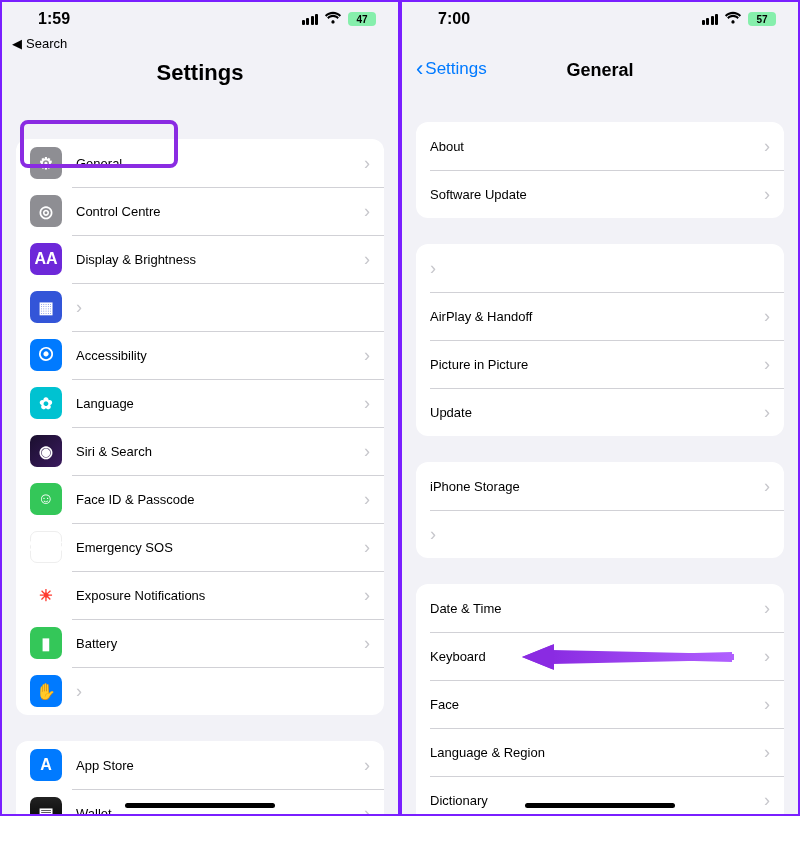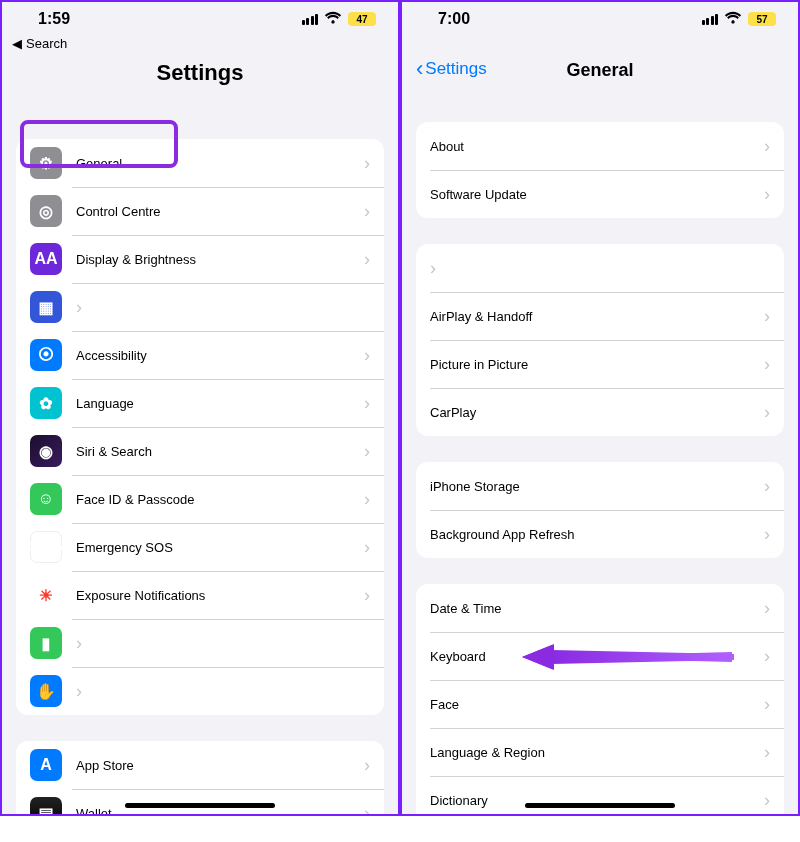--- a/index.html
+++ b/index.html
@@ -26,21 +26,21 @@
     padding: 0 22px 0 36px;
     font-weight: 600;
     font-size: 16px;
   }
   .status-right { display: flex; align-items: center; gap: 6px; }
   .battery {
     display: inline-flex; align-items: center; gap: 2px;
   }
   .battery-body {
     width: 28px; height: 14px; border-radius: 4px;
-    background: #fde047; display:flex; align-items:center; justify-content:center;
+    background: #86efac; display:flex; align-items:center; justify-content:center;
     font-size: 10px; font-weight:700; color:#000;
   }
   .breadcrumb {
     display: flex; align-items: center; gap: 4px;
     padding: 0 10px 4px 10px;
     font-size: 13px; color: #000;
   }
   .breadcrumb .chev { font-size: 13px; }
   .header {
     height: 44px;
@@ -189,20 +189,21 @@
           <div class="label">Emergency SOS</div>
           <div class="chev">›</div>
         </div>
         <div class="row">
           <div class="icon ic-expo" style="color: rgb(255, 59, 48);">☀</div>
           <div class="label">Exposure Notifications</div>
           <div class="chev">›</div>
         </div>
         <div class="row">
           <div class="icon ic-batt">▮</div>
+          <div class="label">Battery</div>
           <div class="chev">›</div>
         </div>
         <div class="row">
           <div class="icon ic-priv">✋</div>
           <div class="chev">›</div>
         </div>
       </div>
       <div class="group">
         <div class="row">
           <div class="icon ic-store">A</div>
@@ -265,31 +266,30 @@
         </div>
         <div class="row">
           <div class="label">AirPlay &amp; Handoff</div>
           <div class="chev">›</div>
         </div>
         <div class="row">
           <div class="label">Picture in Picture</div>
           <div class="chev">›</div>
         </div>
         <div class="row">
-          <div class="label">CarPlay</div>
+          <div class="label">Update</div>
           <div class="chev">›</div>
         </div>
       </div>
       <div class="group">
         <div class="row">
           <div class="label">iPhone Storage</div>
           <div class="chev">›</div>
         </div>
         <div class="row">
-          <div class="label">Background App Refresh</div>
           <div class="chev">›</div>
         </div>
       </div>
       <div class="group">
         <div class="row">
           <div class="label">Date &amp; Time</div>
           <div class="chev">›</div>
         </div>
         <div class="row">
           <div class="label">Keyboard</div>

